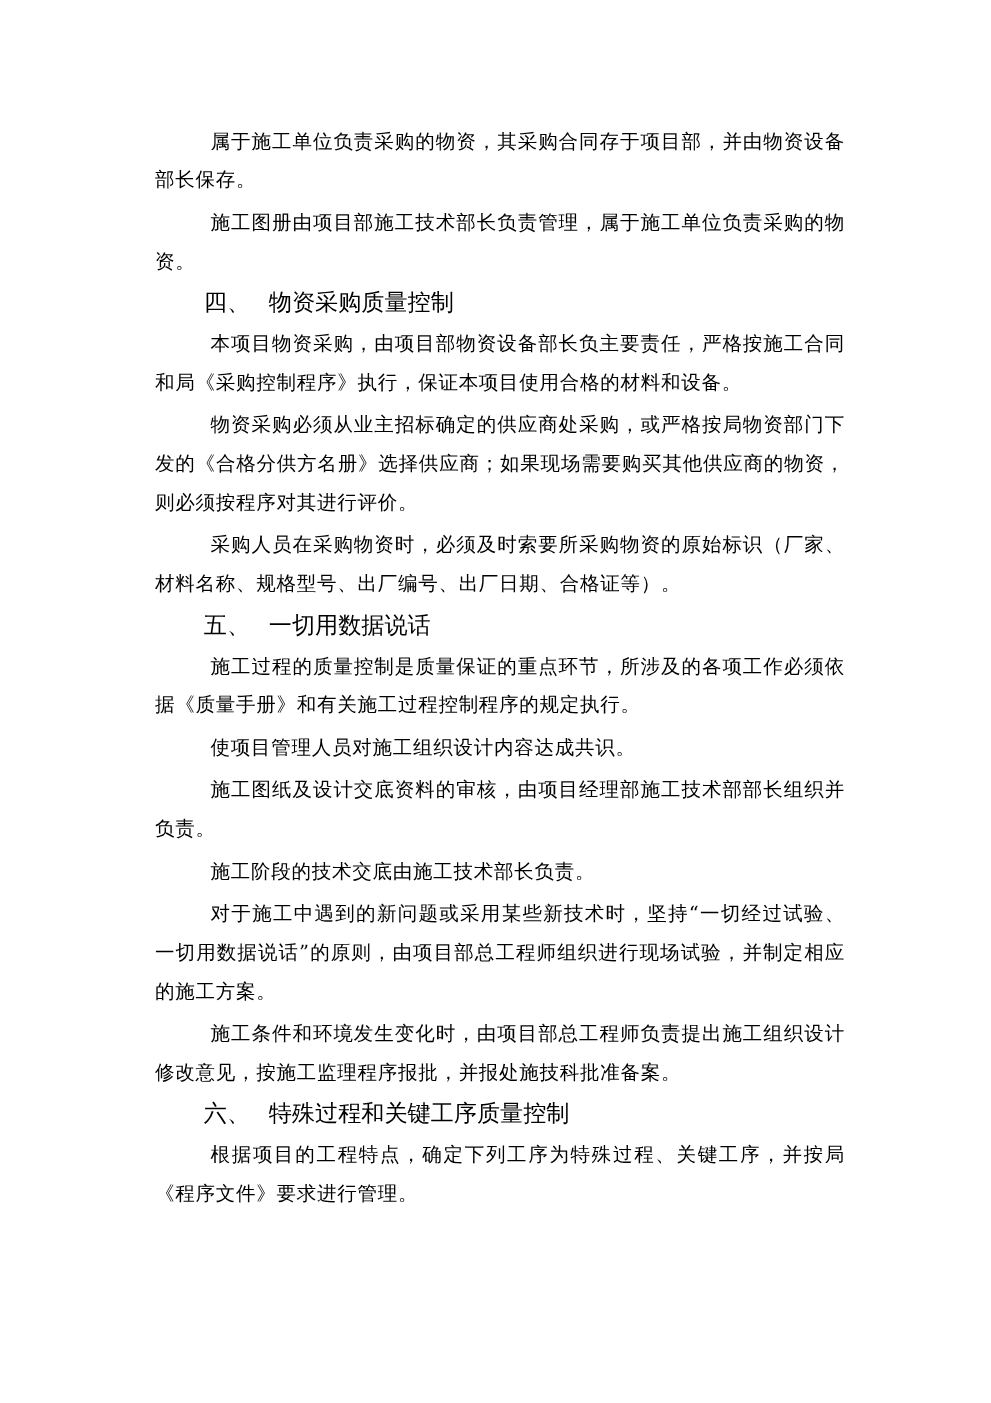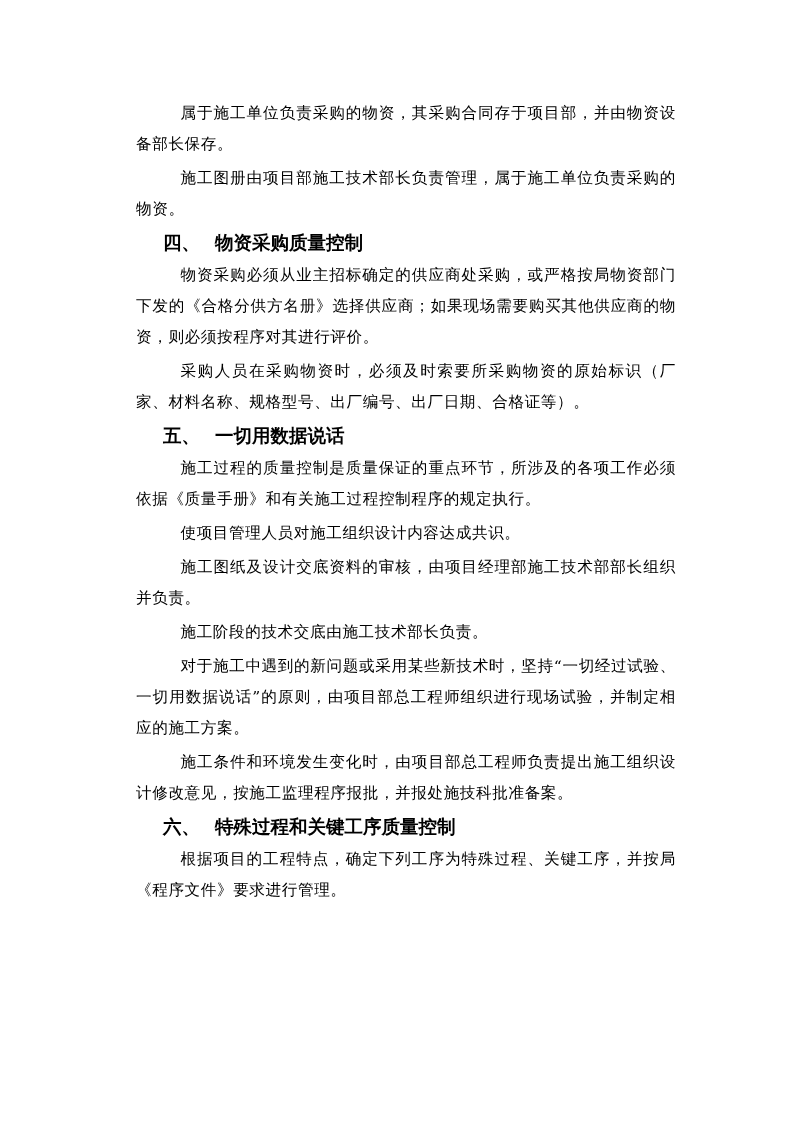--- a/index.html
+++ b/index.html
@@ -1,31 +1,32 @@
 <!DOCTYPE html>
 <html><head>
 <meta charset="utf-8">
 <style>
   html, body { margin: 0; padding: 0; background: #ffffff; }
   body { width: 793px; height: 1122px; position: relative; overflow: hidden;
          font-family: "DejaVu Serif", "Liberation Serif", serif; color: #000; }
   .page { position: absolute; left: 118px; top: 98px; width: 558px; }
   .p { font-size: 15.6px; line-height: 31px; text-indent: 2.85em; text-align: justify;
-       text-align-last: left; margin: 0 0 3px 18px; letter-spacing: 0.6px; }
-  .h { font-family: "DejaVu Sans", "Liberation Sans", sans-serif; font-weight: bold;
+       text-align-last: left; margin: 0 0 3px 6px; letter-spacing: 0.6px; }
+  .h { font-family: "DejaVu Sans", "Liberation Sans", sans-serif; font-weight: normal;
        font-size: 18.5px; line-height: 30px; margin: 1px 0 2px 0; padding-left: 45px; }
   .h .num { display: inline-block; width: 52px; }
 </style>
 </head>
 <body>
 
 <div class="page">
   <p class="p">属于施工单位负责采购的物资，其采购合同存于项目部，并由物资设备部长保存。</p>
   <p class="p">施工图册由项目部施工技术部长负责管理，属于施工单位负责采购的物资。</p>
   <div class="h"><span class="num">四、</span><span>物资采购质量控制</span></div>
+  <p class="p">本项目物资采购，由项目部物资设备部长负主要责任，严格按施工合同和局《采购控制程序》执行，保证本项目使用合格的材料和设备。</p>
   <p class="p">物资采购必须从业主招标确定的供应商处采购，或严格按局物资部门下发的《合格分供方名册》选择供应商；如果现场需要购买其他供应商的物资，则必须按程序对其进行评价。</p>
   <p class="p">采购人员在采购物资时，必须及时索要所采购物资的原始标识（厂家、材料名称、规格型号、出厂编号、出厂日期、合格证等）。</p>
   <div class="h"><span class="num">五、</span><span>一切用数据说话</span></div>
   <p class="p">施工过程的质量控制是质量保证的重点环节，所涉及的各项工作必须依据《质量手册》和有关施工过程控制程序的规定执行。</p>
   <p class="p">使项目管理人员对施工组织设计内容达成共识。</p>
   <p class="p">施工图纸及设计交底资料的审核，由项目经理部施工技术部部长组织并负责。</p>
   <p class="p">施工阶段的技术交底由施工技术部长负责。</p>
   <p class="p">对于施工中遇到的新问题或采用某些新技术时，坚持“一切经过试验、一切用数据说话”的原则，由项目部总工程师组织进行现场试验，并制定相应的施工方案。</p>
   <p class="p">施工条件和环境发生变化时，由项目部总工程师负责提出施工组织设计修改意见，按施工监理程序报批，并报处施技科批准备案。</p>
   <div class="h"><span class="num">六、</span><span>特殊过程和关键工序质量控制</span></div>

